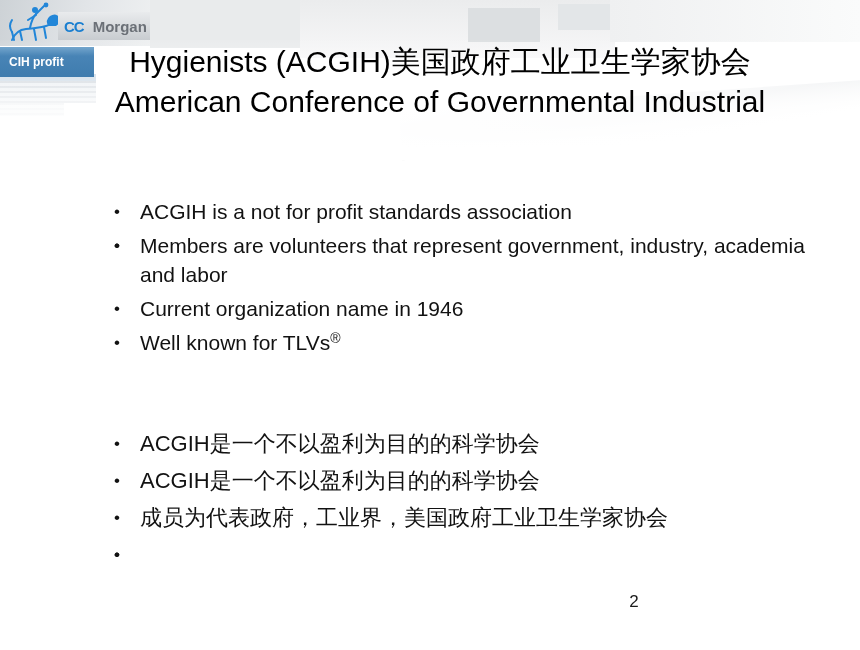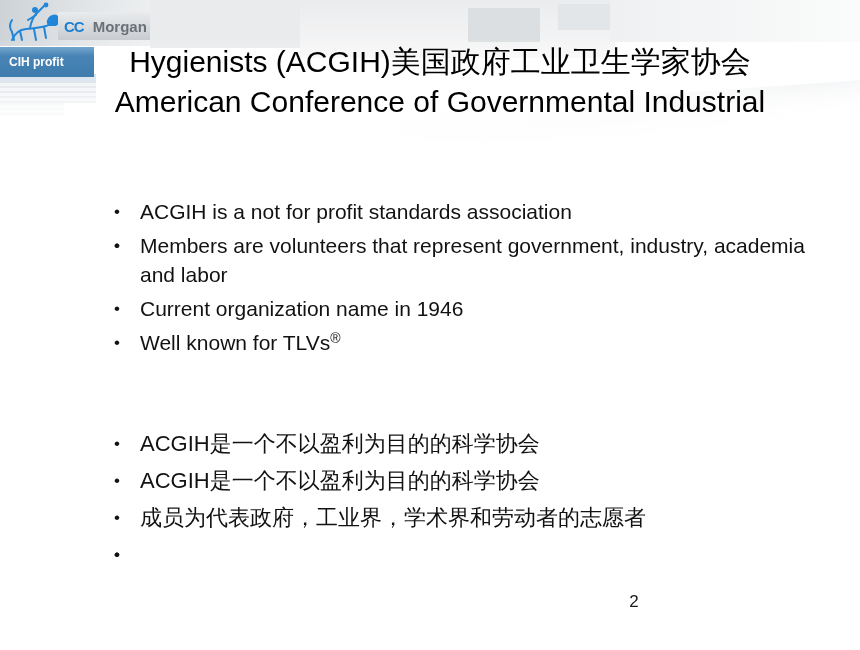--- a/index.html
+++ b/index.html
@@ -147,21 +147,21 @@
   </ul>
 
   <ul class="bullets bullets-zh">
     <li>
       <span class="mk">•</span><span class="bt">ACGIH是一个不以盈利为目的的科学协会</span>
     </li>
     <li>
       <span class="mk">•</span><span class="bt">ACGIH是一个不以盈利为目的的科学协会</span>
     </li>
     <li>
-      <span class="mk">•</span><span class="bt">成员为代表政府，工业界，学术界和劳动者的志愿者</span>
+      <span class="mk">•</span><span class="bt">成员为代表政府，工业界，美国政府工业卫生学家协会</span>
     </li>
     <li>
       <span class="mk">•</span>
     </li>
     <li>
       <span class="mk">•</span>
     </li>
   </ul>
 
   <div class="page-number">2</div>

